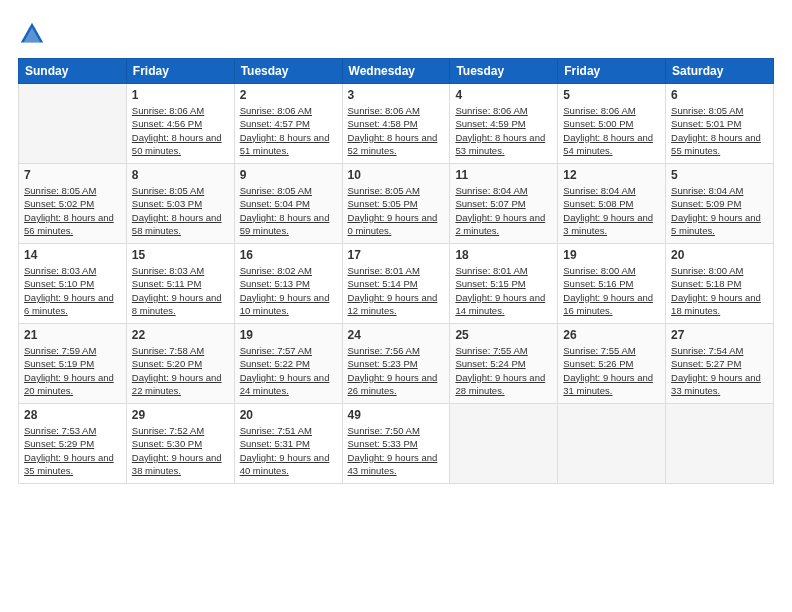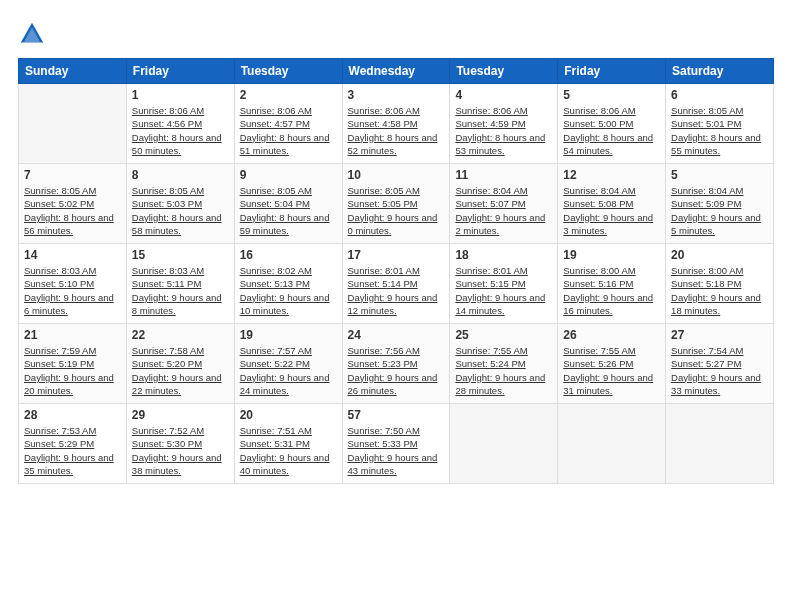--- a/index.html
+++ b/index.html
@@ -266,21 +266,21 @@
           </td>
           <td>
             <span class="day-number">29</span>
             <div class="day-info">Sunrise: 7:52 AM<br>Sunset: 5:30 PM<br>Daylight: 9 hours and 38 minutes.</div>
           </td>
           <td>
             <span class="day-number">20</span>
             <div class="day-info">Sunrise: 7:51 AM<br>Sunset: 5:31 PM<br>Daylight: 9 hours and 40 minutes.</div>
           </td>
           <td>
-            <span class="day-number">57</span>
+            <span class="day-number">49</span>
             <div class="day-info">Sunrise: 7:50 AM<br>Sunset: 5:33 PM<br>Daylight: 9 hours and 43 minutes.</div>
           </td>
           <td class="empty"></td>
           <td class="empty"></td>
           <td class="empty"></td>
         </tr>
       </tbody>
   </table>
 </div>
 

